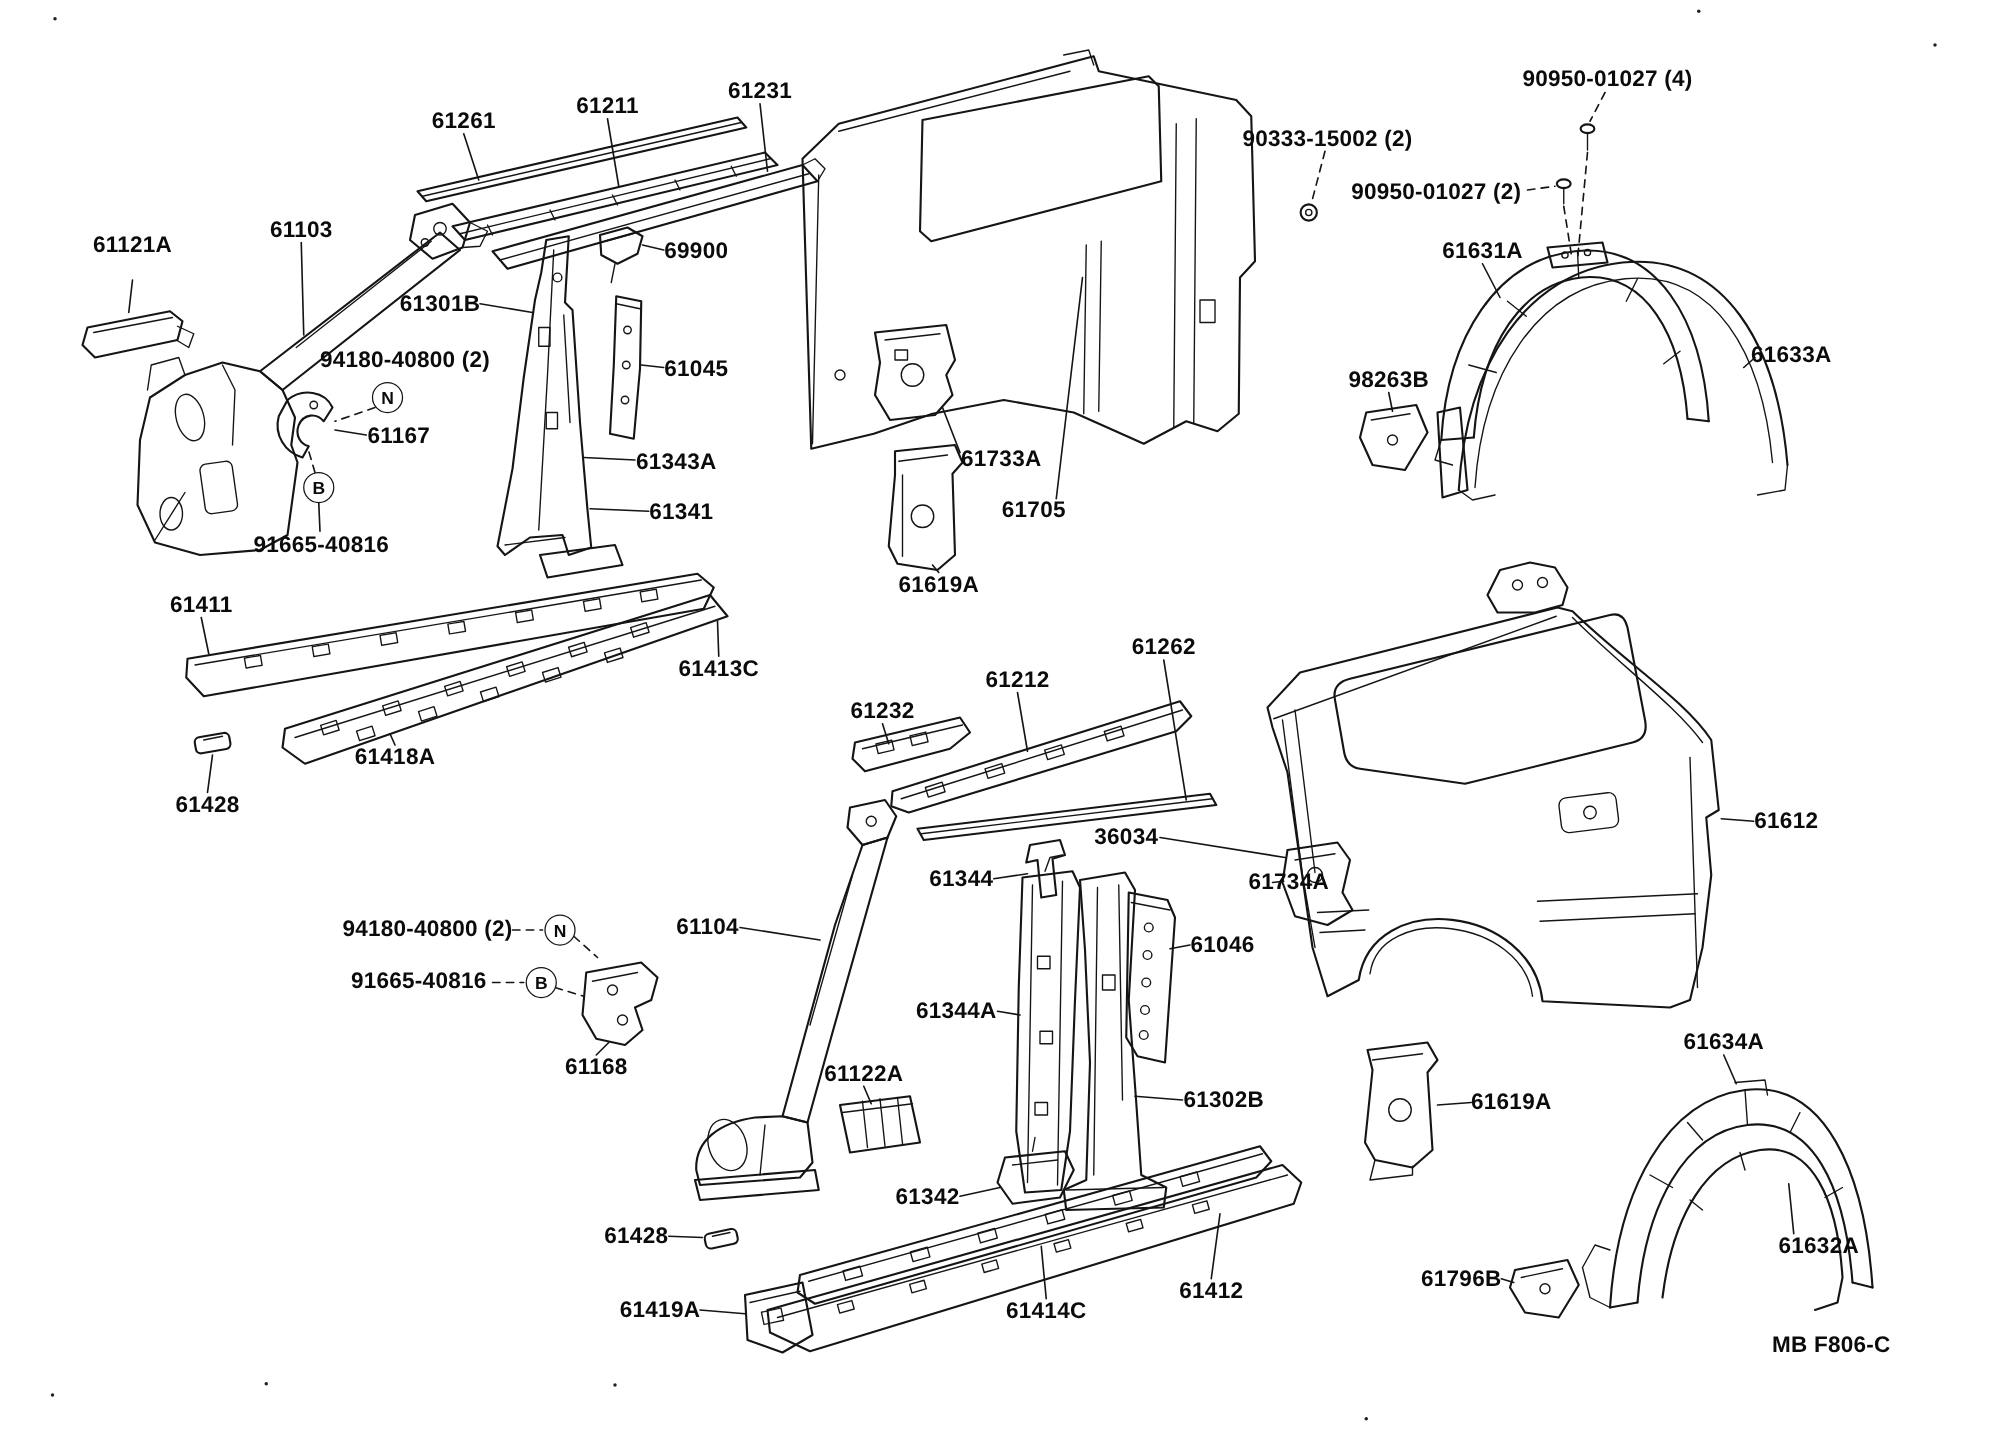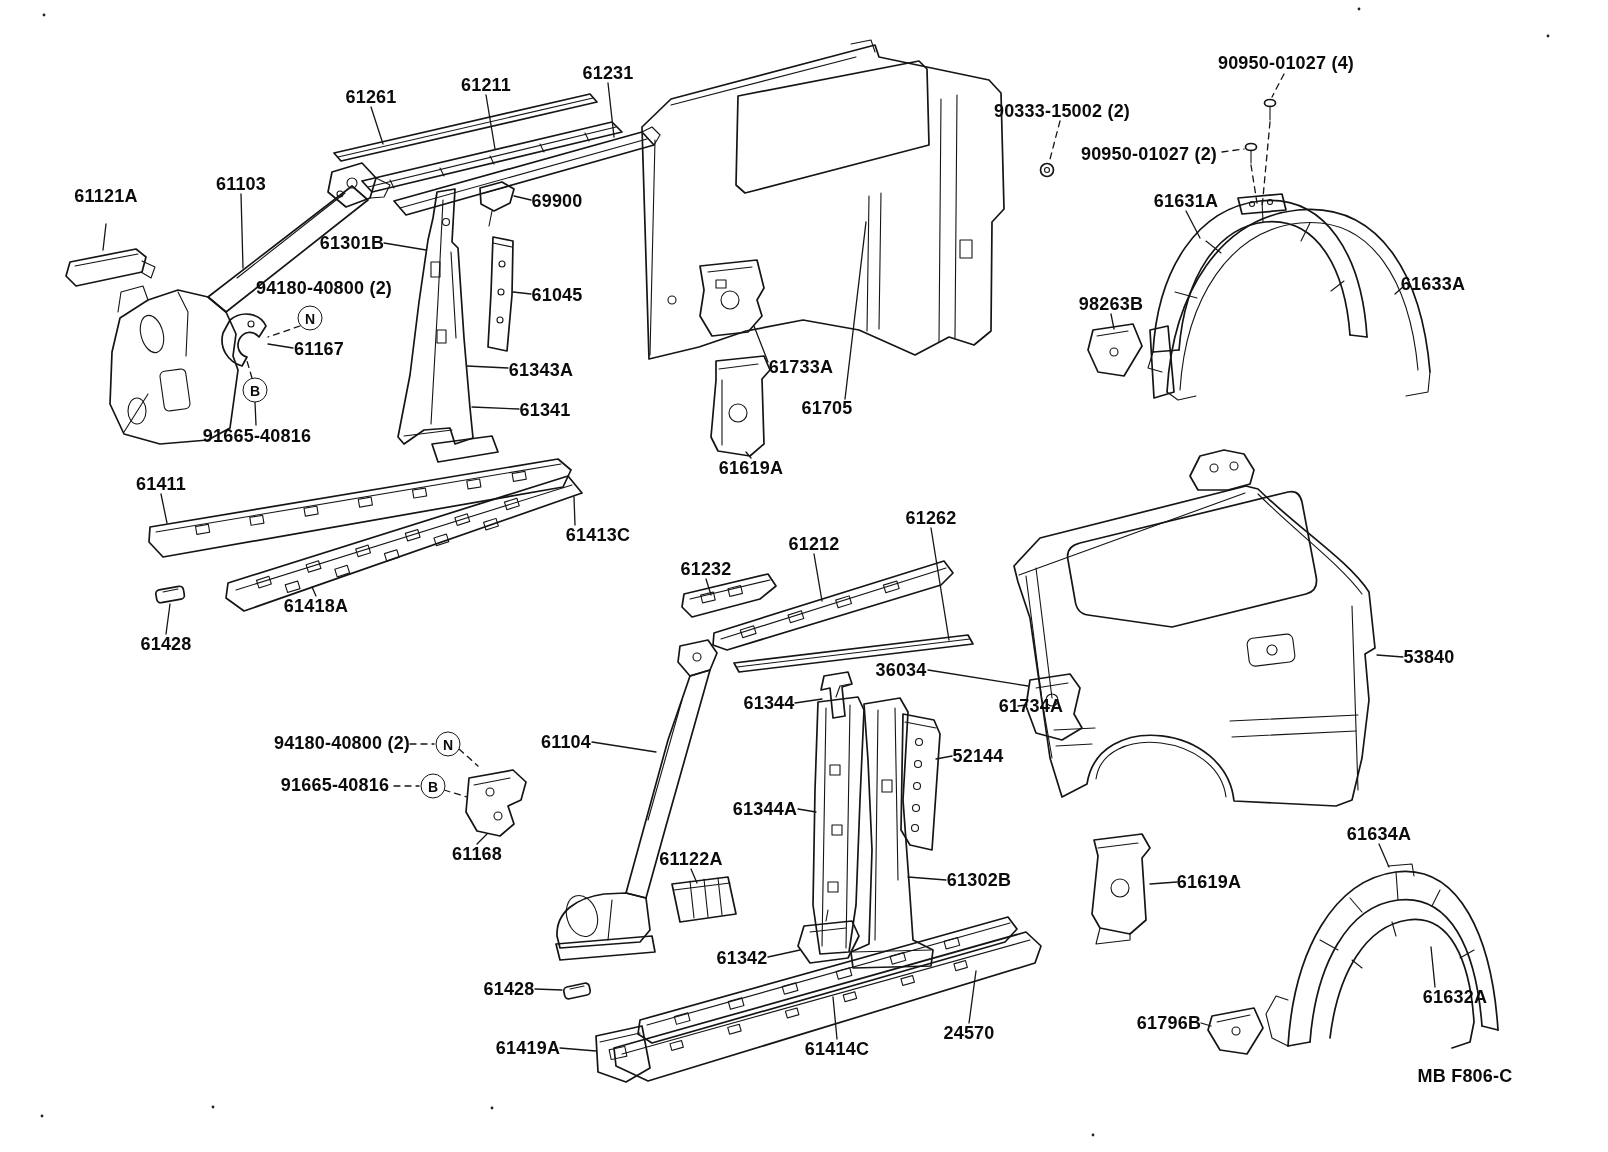--- a/index.html
+++ b/index.html
@@ -368,54 +368,54 @@
 <div class="lbl" style="left:106px;top:196px">61121A</div>
 <div class="lbl" style="left:557px;top:201px">69900</div>
 <div class="lbl" style="left:352px;top:243px">61301B</div>
 <div class="lbl" style="left:324px;top:288px">94180-40800 (2)</div>
 <div class="lbl" style="left:557px;top:295px">61045</div>
 <div class="lbl" style="left:319px;top:349px">61167</div>
 <div class="lbl" style="left:541px;top:370px">61343A</div>
 <div class="lbl" style="left:545px;top:410px">61341</div>
 <div class="lbl" style="left:257px;top:436px">91665-40816</div>
 <div class="lbl" style="left:161px;top:484px">61411</div>
-<div class="lbl" style="left:598px;top:535px">61413C</div>
+<div class="lbl" style="left:575px;top:535px">61413C</div>
 <div class="lbl" style="left:316px;top:606px">61418A</div>
 <div class="lbl" style="left:166px;top:644px">61428</div>
 <div class="lbl" style="left:1062px;top:111px">90333-15002 (2)</div>
 <div class="lbl" style="left:1286px;top:63px">90950-01027 (4)</div>
 <div class="lbl" style="left:1149px;top:154px">90950-01027 (2)</div>
 <div class="lbl" style="left:1186px;top:201px">61631A</div>
 <div class="lbl" style="left:1433px;top:284px">61633A</div>
 <div class="lbl" style="left:1111px;top:304px">98263B</div>
 <div class="lbl" style="left:801px;top:367px">61733A</div>
 <div class="lbl" style="left:827px;top:408px">61705</div>
 <div class="lbl" style="left:751px;top:468px">61619A</div>
 <div class="lbl" style="left:931px;top:518px">61262</div>
 <div class="lbl" style="left:814px;top:544px">61212</div>
 <div class="lbl" style="left:706px;top:569px">61232</div>
-<div class="lbl" style="left:1429px;top:657px">53840</div>
+<div class="lbl" style="left:1429px;top:657px">61612</div>
 <div class="lbl" style="left:901px;top:670px">36034</div>
 <div class="lbl" style="left:1031px;top:706px">61734A</div>
 <div class="lbl" style="left:769px;top:703px">61344</div>
 <div class="lbl" style="left:566px;top:742px">61104</div>
 <div class="lbl" style="left:342px;top:743px">94180-40800 (2)</div>
-<div class="lbl" style="left:978px;top:756px">52144</div>
+<div class="lbl" style="left:978px;top:756px">61046</div>
 <div class="lbl" style="left:335px;top:785px">91665-40816</div>
 <div class="lbl" style="left:765px;top:809px">61344A</div>
 <div class="lbl" style="left:477px;top:854px">61168</div>
 <div class="lbl" style="left:691px;top:859px">61122A</div>
 <div class="lbl" style="left:979px;top:880px">61302B</div>
 <div class="lbl" style="left:1209px;top:882px">61619A</div>
 <div class="lbl" style="left:1379px;top:834px">61634A</div>
 <div class="lbl" style="left:742px;top:958px">61342</div>
 <div class="lbl" style="left:509px;top:989px">61428</div>
 <div class="lbl" style="left:528px;top:1048px">61419A</div>
 <div class="lbl" style="left:837px;top:1049px">61414C</div>
-<div class="lbl" style="left:969px;top:1033px">24570</div>
+<div class="lbl" style="left:969px;top:1033px">61412</div>
 <div class="lbl" style="left:1169px;top:1023px">61796B</div>
 <div class="lbl" style="left:1455px;top:997px">61632A</div>
 
 <div class="circ" style="left:310px;top:318px">N</div>
 <div class="circ" style="left:255px;top:390px">B</div>
 <div class="circ" style="left:448px;top:744px">N</div>
 <div class="circ" style="left:433px;top:786px">B</div>
 
 <div class="lbl" style="left:1465px;top:1076px">MB F806-C</div>
 

